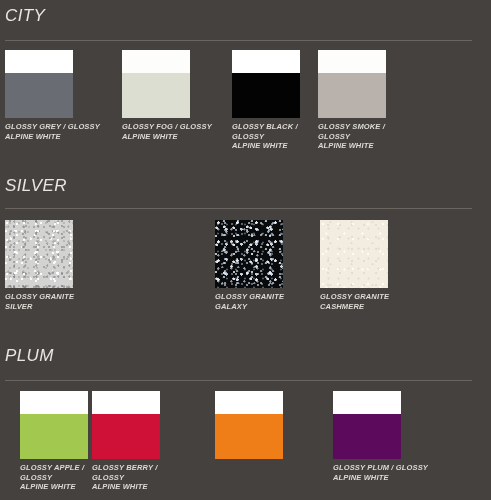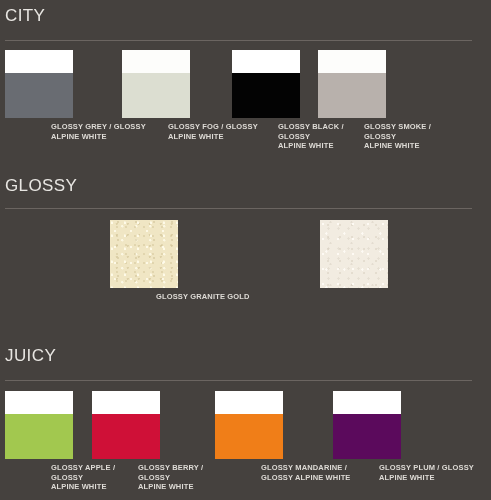--- a/index.html
+++ b/index.html
@@ -17,20 +17,21 @@
   .catalog {
     position: absolute;
     left: 0; top: 0;
     width: 491px;
     height: 500px;
   }
   .section {
     position: absolute;
     left: 0;
     width: 491px;
+    font-style: italic;
   }
   .section-title {
     position: absolute;
     left: 5px;
     top: 0;
     font-size: 17px;
     font-weight: 400;
     letter-spacing: 0.4px;
     color: #e8e6e2;
     line-height: 20px;
@@ -84,21 +85,20 @@
     top: 72px;
     left: 0;
     width: 96px;
     font-size: 7.5px;
     font-weight: bold;
     line-height: 9.5px;
     letter-spacing: 0.15px;
     color: #dedbd6;
     text-transform: uppercase;
     white-space: pre-line;
-    margin-left: 46px;
   }
   
   .tex-silver {
     background-color: #d3d3d2;
     background-image:
       radial-gradient(circle at 12% 18%, rgba(255,255,255,0.95) 0 1.1px, rgba(0,0,0,0) 1.3px),
       radial-gradient(circle at 37% 9%, rgba(120,120,120,0.55) 0 1.0px, rgba(0,0,0,0) 1.2px),
       radial-gradient(circle at 63% 22%, rgba(255,255,255,0.9) 0 1.2px, rgba(0,0,0,0) 1.4px),
       radial-gradient(circle at 85% 14%, rgba(110,110,110,0.5) 0 1.0px, rgba(0,0,0,0) 1.2px),
       radial-gradient(circle at 22% 44%, rgba(140,140,140,0.5) 0 1.1px, rgba(0,0,0,0) 1.3px),
@@ -202,50 +202,58 @@
           <div class="swatch-bottom" style="background:#b8b1ac"></div>
         </div>
         <div class="swatch-label">GLOSSY SMOKE / GLOSSY
 ALPINE WHITE</div>
       </div>
 
     </div>
   </div>
 
   <div class="section" style="top:176px;height:150px">
-    <div class="section-title">GLOSSY</div>
+    <div class="section-title">SILVER</div>
     <div class="section-rule" style="top:32px"></div>
 
     <div class="swatch-row" style="top:44px;height:106px">
 
-
-      <div class="swatch-cell" style="left:110px">
-        <div class="swatch-box">
-          <div class="swatch-full tex-gold"></div>
-        </div>
-        <div class="swatch-label">GLOSSY GRANITE GOLD</div>
-      </div>
-
+      <div class="swatch-cell" style="left:5px">
+        <div class="swatch-box">
+          <div class="swatch-full tex-silver"></div>
+        </div>
+        <div class="swatch-label">GLOSSY GRANITE SILVER</div>
+      </div>
+
+
+      <div class="swatch-cell" style="left:215px">
+        <div class="swatch-box">
+          <div class="swatch-full tex-galaxy"></div>
+        </div>
+        <div class="swatch-label">GLOSSY GRANITE GALAXY</div>
+      </div>
 
       <div class="swatch-cell" style="left:320px">
         <div class="swatch-box">
           <div class="swatch-full tex-cashmere"></div>
         </div>
+        <div class="swatch-label">GLOSSY GRANITE
+CASHMERE</div>
       </div>
 
     </div>
   </div>
 
   <div class="section" style="top:346px;height:150px">
-    <div class="section-title">JUICY</div>
+    <div class="section-title">PLUM</div>
     <div class="section-rule" style="top:34px"></div>
 
     <div class="swatch-row" style="top:45px;height:105px">
 
-      <div class="swatch-cell" style="left:5px">
+      <div class="swatch-cell" style="left:20px">
         <div class="swatch-box">
           <div class="swatch-top"></div>
           <div class="swatch-bottom" style="background:#a2c84f"></div>
         </div>
         <div class="swatch-label">GLOSSY APPLE / GLOSSY
 ALPINE WHITE</div>
       </div>
 
       <div class="swatch-cell" style="left:92px">
         <div class="swatch-box">
@@ -254,22 +262,20 @@
         </div>
         <div class="swatch-label">GLOSSY BERRY / GLOSSY
 ALPINE WHITE</div>
       </div>
 
       <div class="swatch-cell" style="left:215px">
         <div class="swatch-box">
           <div class="swatch-top"></div>
           <div class="swatch-bottom" style="background:#f07e18"></div>
         </div>
-        <div class="swatch-label">GLOSSY MANDARINE /
-GLOSSY ALPINE WHITE</div>
       </div>
 
       <div class="swatch-cell" style="left:333px">
         <div class="swatch-box">
           <div class="swatch-top"></div>
           <div class="swatch-bottom" style="background:#5b0a5c"></div>
         </div>
         <div class="swatch-label">GLOSSY PLUM / GLOSSY
 ALPINE WHITE</div>
       </div>

